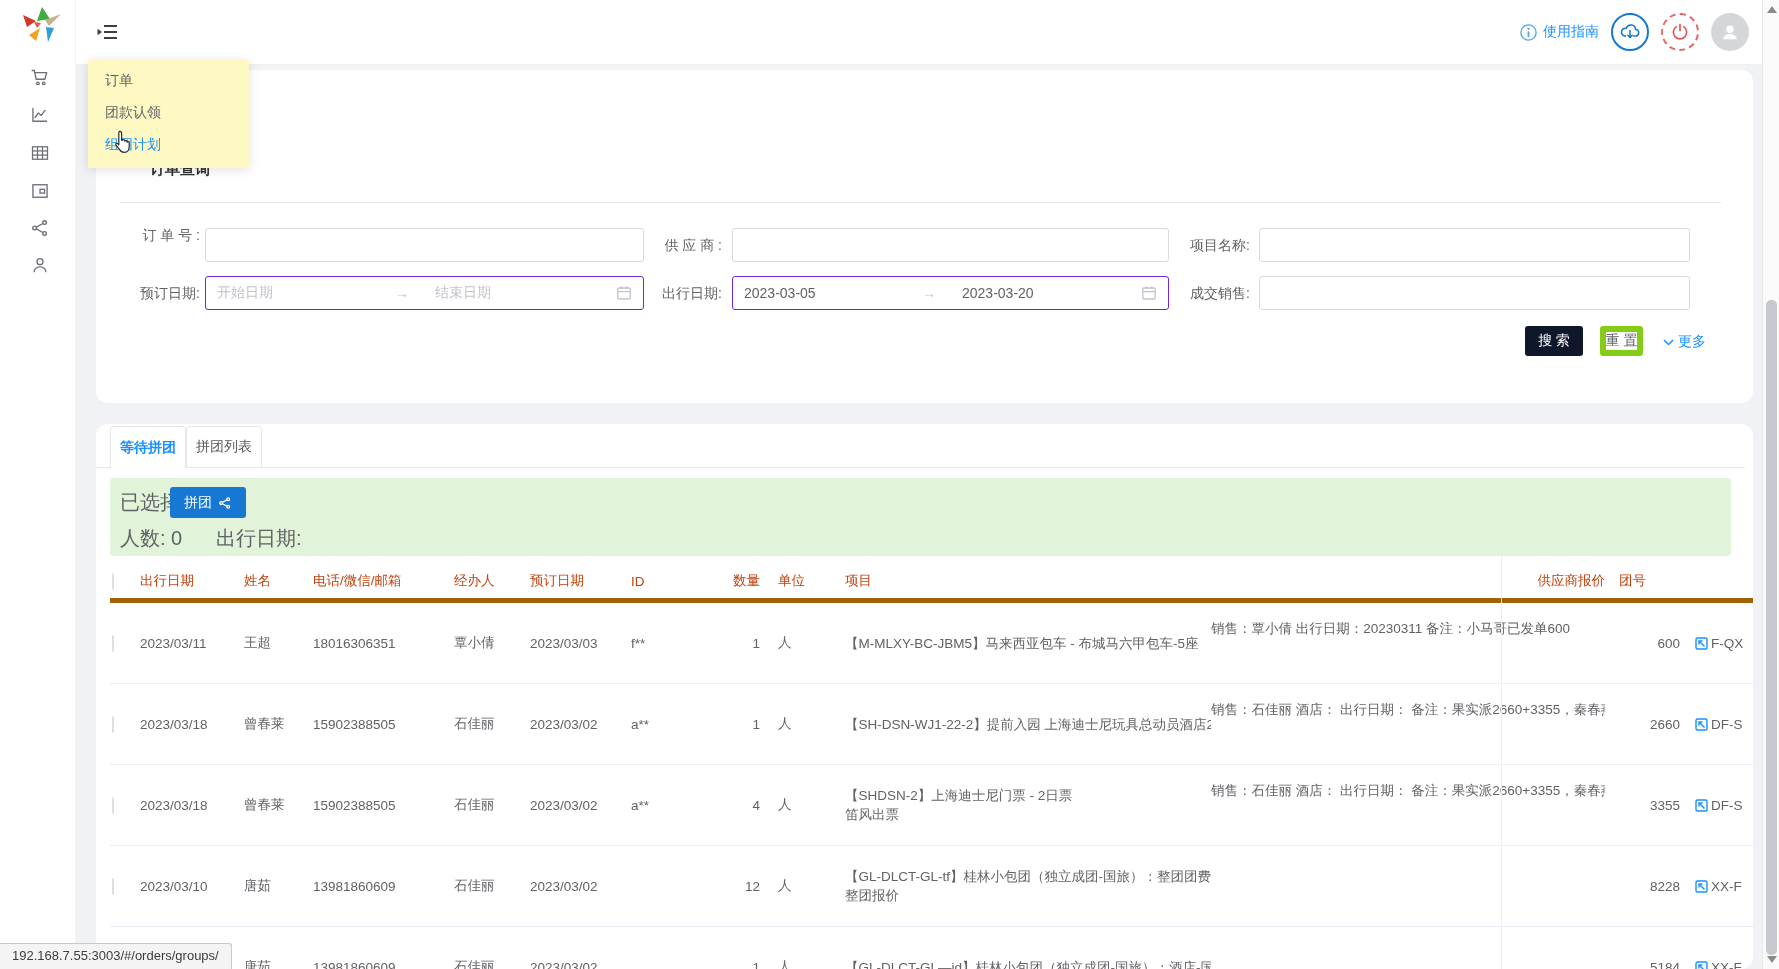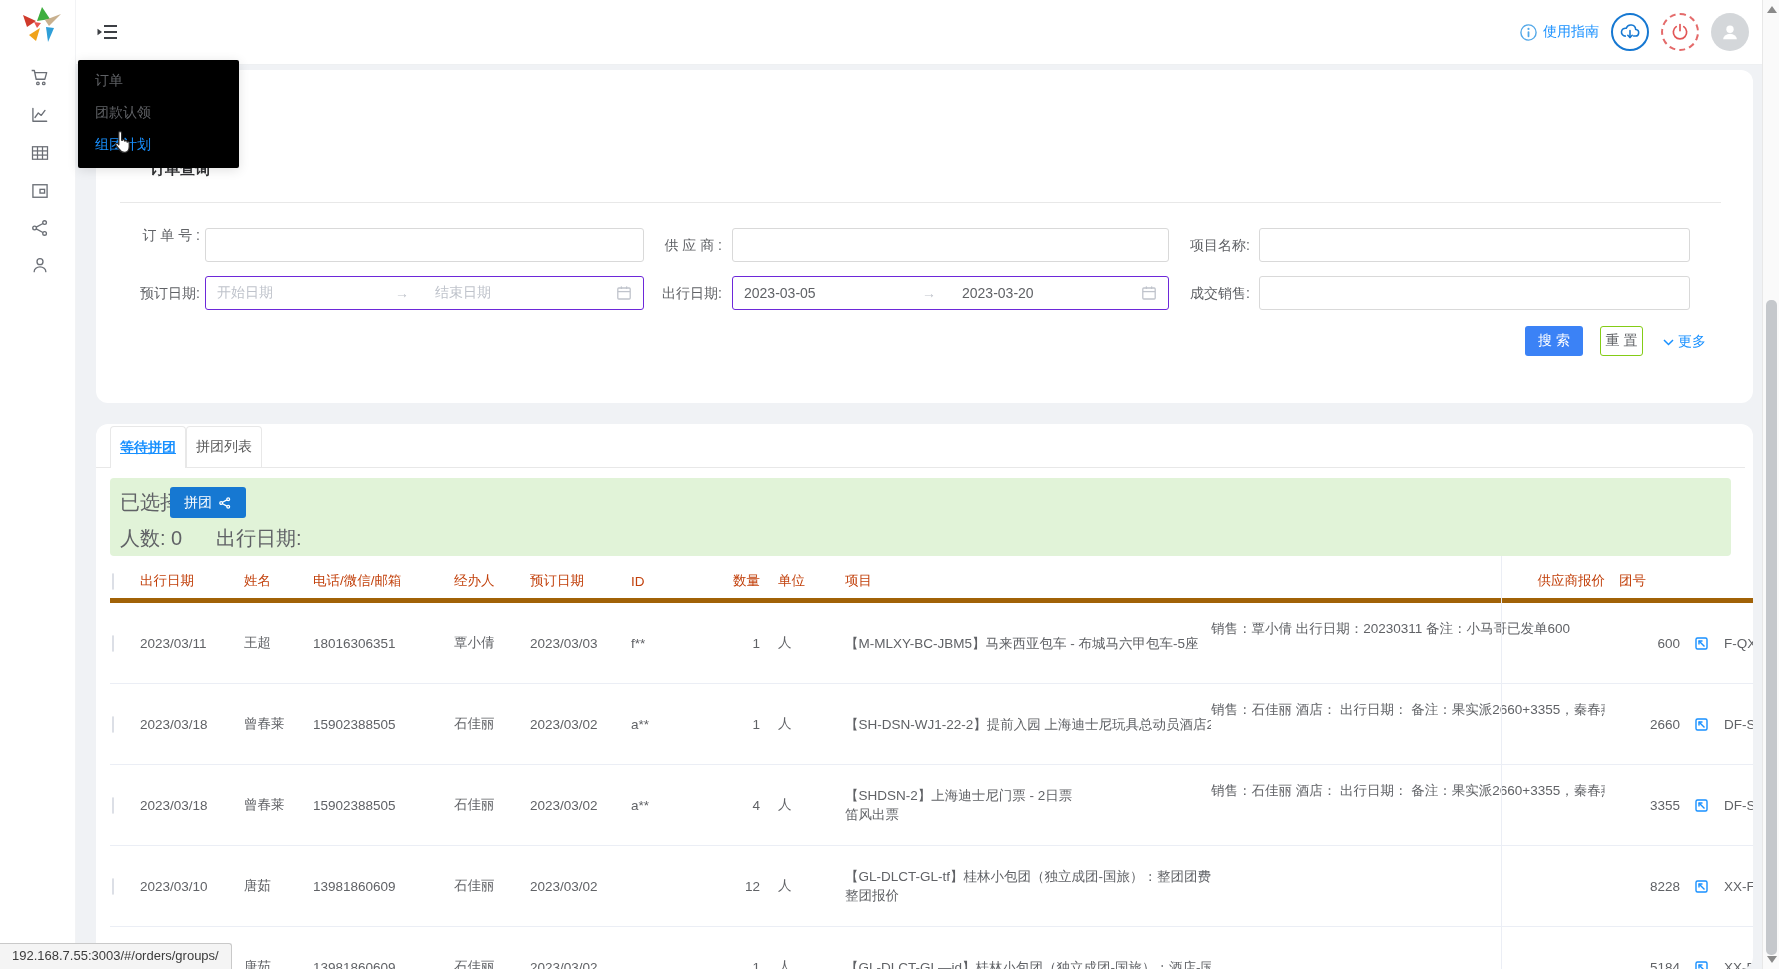--- a/index.html
+++ b/index.html
@@ -16,66 +16,66 @@
   .circle-btn{width:38px;height:38px;border-radius:50%;display:flex;align-items:center;justify-content:center;box-sizing:border-box;background:#fff;cursor:pointer;}
   .cb-cloud{border:2px solid #1678d2;}
   .cb-power{border:2px dashed #e46a6a;}
   .cb-avatar{background:#d4d7da;border:none;}
 
   
   #sidebar{position:absolute;left:0;top:0;width:75px;height:969px;background:#fff;z-index:10;border-right:1px solid #f2f3f5;}
   .side-icon{position:absolute;left:30px;width:20px;height:20px;cursor:pointer;color:#6b6f76;}
 
   
-  #dropdown{position:absolute;left:78px;top:60px;width:161px;background:#000000;box-shadow:0 2px 12px rgba(0,0,0,.12);border-radius:2px;padding:4px 0 8px 0;z-index:40;}
+  #dropdown{position:absolute;left:88px;top:60px;width:161px;background:#fef9c3;box-shadow:0 2px 12px rgba(0,0,0,.12);border-radius:2px;padding:4px 0 8px 0;z-index:40;}
   .dd-item{height:32px;line-height:32px;padding-left:17px;font-size:14px;color:#606266;cursor:pointer;}
   .dd-item.active{color:#1890ff;}
 
   
   .card{position:absolute;background:#fff;border-radius:12px;padding-left:8px;}
   #card1{left:96px;top:70px;width:1649px;height:333px;}
   #card2{left:96px;top:424px;width:1649px;height:545px;overflow:hidden;}
 
   
   #q-title{position:absolute;left:54px;top:90px;font-size:15px;font-weight:bold;color:#303133;}
   #q-divider{position:absolute;left:24px;top:132px;width:1601px;height:1px;background:#e8e8e8;}
   .flabel{position:absolute;width:95px;text-align:right;font-size:14px;color:#606266;line-height:34px;white-space:nowrap;}
   .ipt{position:absolute;height:34px;border:1px solid #d9d9d9;border-radius:3px;background:#fff;box-sizing:border-box;font:14px "Liberation Sans",sans-serif;color:#606266;padding:0 10px;outline:none;}
   .drange{position:absolute;height:34px;border:1px solid #6d28d9;border-radius:3px;background:#fff;box-sizing:border-box;display:flex;align-items:center;padding:0 11px;font-size:14px;cursor:text;}
   .drange .d1{width:178px;}
   .drange .sep{width:40px;color:#c0c4cc;}
   .drange .d2{flex:1;}
   .drange .ph{color:#bfc3cb;}
   .btn{position:absolute;height:30px;border-radius:3px;font-size:14px;display:flex;align-items:center;justify-content:center;cursor:pointer;box-sizing:border-box;white-space:nowrap;}
-  .btn-primary{background:#3b82f6;color:#fff;border:none;}
-  .btn-plain{background:#fff;border:1px solid #84cc16;color:#606266;}
+  .btn-primary{background:#0f172a;color:#fff;border:none;font-family:Liberation Serif, serif;}
+  .btn-plain{background:#fff;border:6px solid #84cc16;color:#606266;}
   #more-link{position:absolute;display:flex;align-items:center;gap:4px;color:#1890ff;font-size:14px;cursor:pointer;}
 
   
   .tabline{position:absolute;left:0;top:43px;width:1649px;height:1px;background:#e8e8e8;z-index:1;}
   .tab{position:absolute;top:2px;border:1px solid #e8e8e8;border-bottom:none;border-radius:4px 4px 0 0;background:#fff;font-size:14px;display:flex;align-items:center;justify-content:center;cursor:pointer;box-sizing:border-box;}
-  .tab-active{height:42px;z-index:2;color:#1890ff;font-weight:bold;text-decoration:underline;}
+  .tab-active{height:42px;z-index:2;color:#1890ff;font-weight:bold;}
   .tab-idle{height:41px;color:#595959;}
 
   
   #sel-panel{position:absolute;left:14px;top:54px;width:1621px;height:78px;background:#e1f3d8;border-radius:4px;}
   .sel-label{position:absolute;font-size:20px;color:#606266;}
   #grp-btn{position:absolute;left:60px;top:9px;width:76px;height:31px;border-radius:3px;background:#1678d2;color:#fff;display:flex;align-items:center;justify-content:center;gap:6px;font-size:14px;cursor:pointer;}
 
   
   #tbl{position:absolute;left:14px;top:140px;width:1670px;font-size:13.5px;color:#606266;}
   .thead,.trow{display:grid;grid-template-columns:30px 104px 69px 141px 76px 101px 101px 46px 67px 366px 394px 75px 100px;align-items:center;}
   .thead{height:34px;border-bottom:5px solid #a16207;color:#c2410c;}
   .trow{height:80px;border-bottom:1px solid #ebeef5;}
   .c-qty{text-align:right;padding-right:18px;}
   .c-price{text-align:right;}
   .c-remark{align-self:start;padding-top:17px;white-space:nowrap;overflow:hidden;}
   .c-project{white-space:nowrap;overflow:hidden;padding-right:8px;line-height:19px;}
   .pline:empty{display:none;}
-  .c-group{display:flex;gap:15px;padding-left:14px;white-space:nowrap;overflow:hidden;color:#606266;}
+  .c-group{display:flex;gap:2px;padding-left:14px;white-space:nowrap;overflow:hidden;color:#606266;}
   .cb{width:16px;height:16px;border:1px solid #dcdfe6;border-radius:2px;background:#fff;box-sizing:border-box;margin-left:2px;cursor:pointer;}
   #col-sep{position:absolute;left:1501px;top:556px;width:1px;height:413px;background:#ebeef5;}
 
   
   #vscroll{position:absolute;right:0;top:0;width:17px;height:969px;background:#fafafa;border-left:1px solid #e8e8e8;z-index:60;box-sizing:border-box;}
   .sb-arrow{position:absolute;left:4px;width:0;height:0;border-left:5px solid transparent;border-right:5px solid transparent;}
   .sb-up{top:6px;border-bottom:7px solid #8a8a8a;}
   .sb-down{bottom:6px;border-top:7px solid #8a8a8a;}
   #sb-thumb{position:absolute;left:3px;top:300px;width:11px;height:655px;border-radius:5px;background:#c5c8cc;cursor:pointer;}
 

